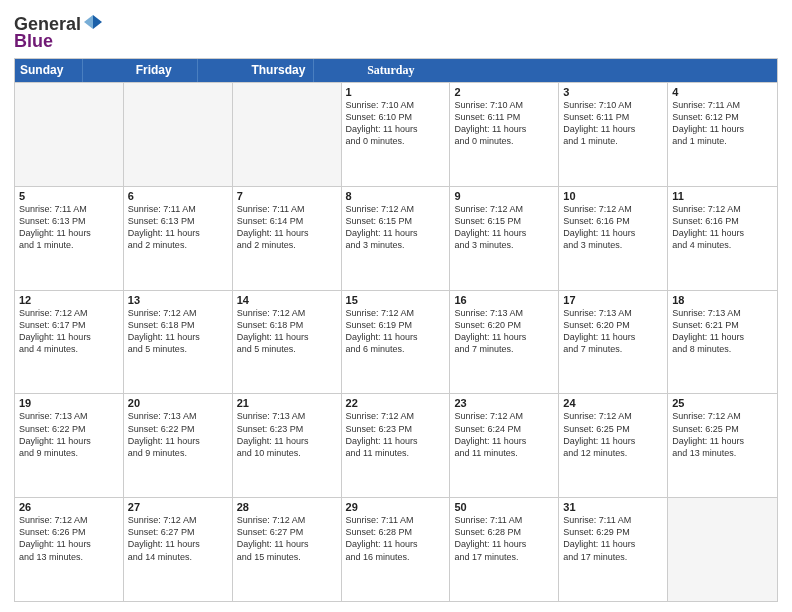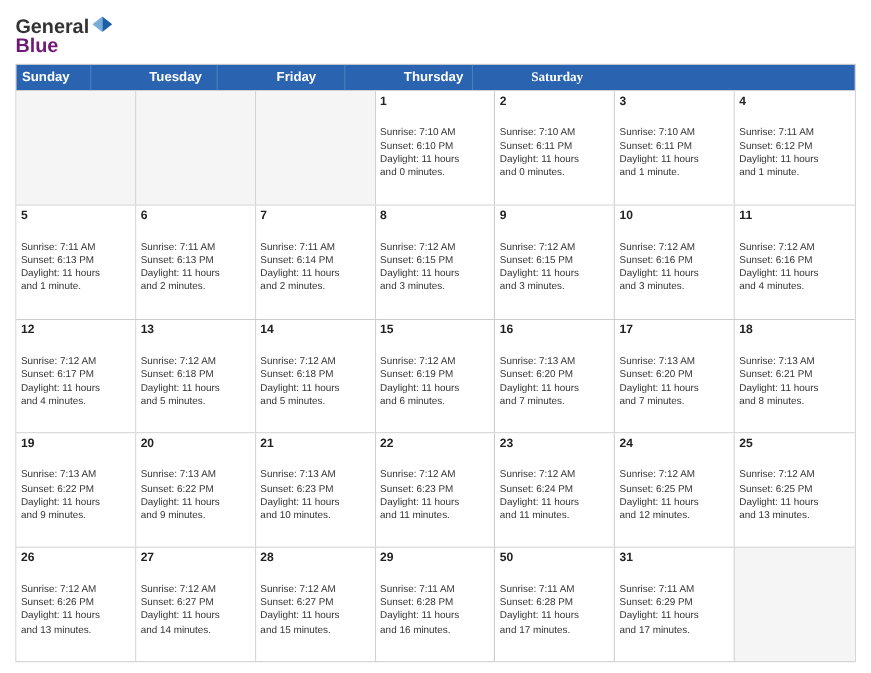--- a/index.html
+++ b/index.html
@@ -87,21 +87,20 @@
     .day-num {
       font-size: 11px;
       font-weight: bold;
       color: #222;
       margin-bottom: 1px;
     }
     .day-info {
       font-size: 9px;
       color: #333;
       line-height: 1.35;
-      margin-top: 15px;
     }
   </style>
 </head>
 <body>
 
 <div class="page">
   <div class="header">
     <div class="logo">
   <div style="display:flex;flex-direction:column;align-items:flex-start;">
     <div style="display:flex;align-items:center;">
@@ -116,21 +115,20 @@
 </div>
     <div class="title-block">
       <div class="month-title"></div>
       <div class="location-title"></div>
     </div>
   </div>
 
   <div class="calendar">
     <div class="cal-header-row">
     <div class="cal-header-cell">Sunday</div>
-        <div class="cal-header-cell">Tuesday</div>
         <div class="cal-header-cell">Friday</div>
         <div class="cal-header-cell">Thursday</div>
         <div class="cal-header-cell">Saturday</div>
       </div>
     <div class="cal-body">
     <div class="cal-row">
           <div class="cal-cell empty"></div>
           <div class="cal-cell empty"></div>
           <div class="cal-cell empty"></div>
           <div class="cal-cell">

